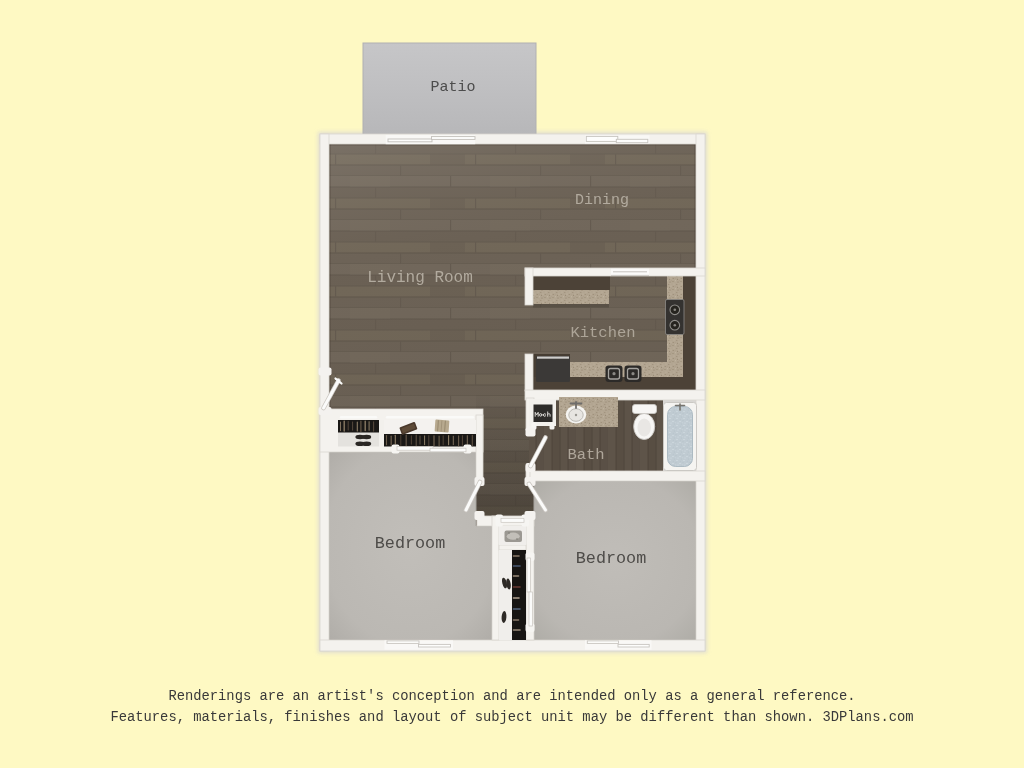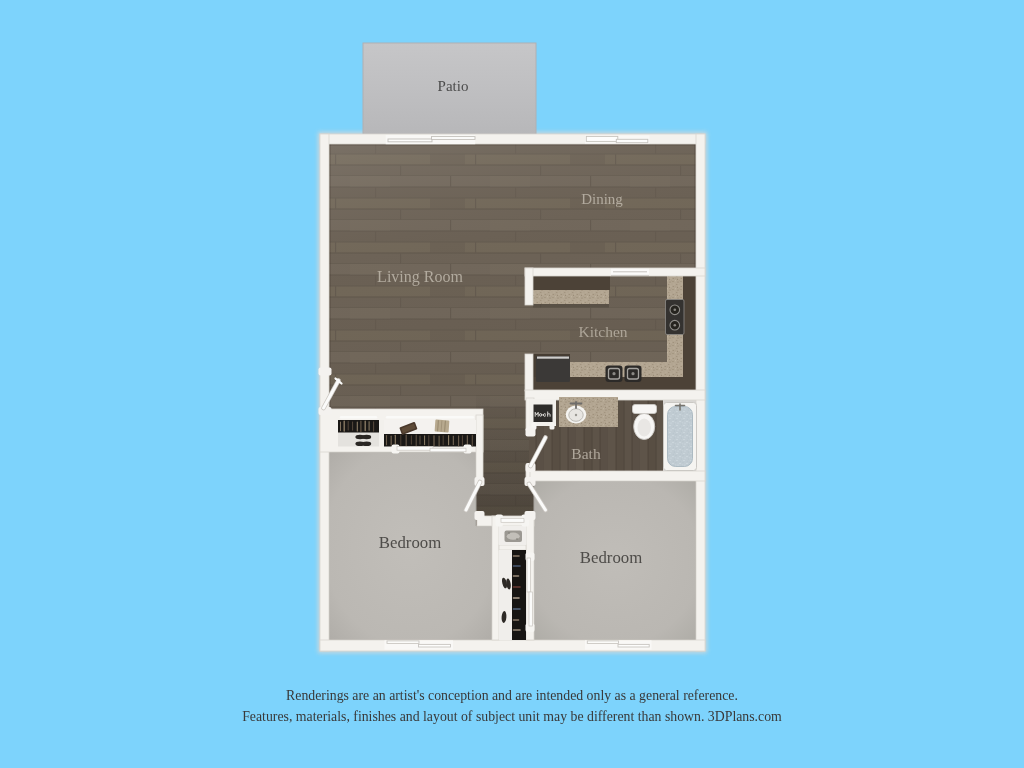--- a/index.html
+++ b/index.html
@@ -1,17 +1,17 @@
 <!DOCTYPE html>
 <html><head>
 <meta charset="utf-8">
 <style>
   html,body{margin:0;padding:0;background:#ffffff;}
-  .page{position:relative;width:1024px;height:768px;background:#7dd3fc;overflow:hidden;
-        font-family:Liberation Serif, serif;}
+  .page{position:relative;width:1024px;height:768px;background:#fef9c3;overflow:hidden;
+        font-family:Liberation Mono, monospace;}
 </style>
 </head>
 <body>
 <div class="page">
 <svg width="1024" height="768" viewBox="0 0 1024 768" style="display:block">
 <defs>
   <linearGradient id="patioG" x1="0" y1="0" x2="0" y2="1">
     <stop offset="0" stop-color="#c6c6c8"></stop>
     <stop offset="0.5" stop-color="#bfbfc1"></stop>
     <stop offset="1" stop-color="#b7b7b9"></stop>

